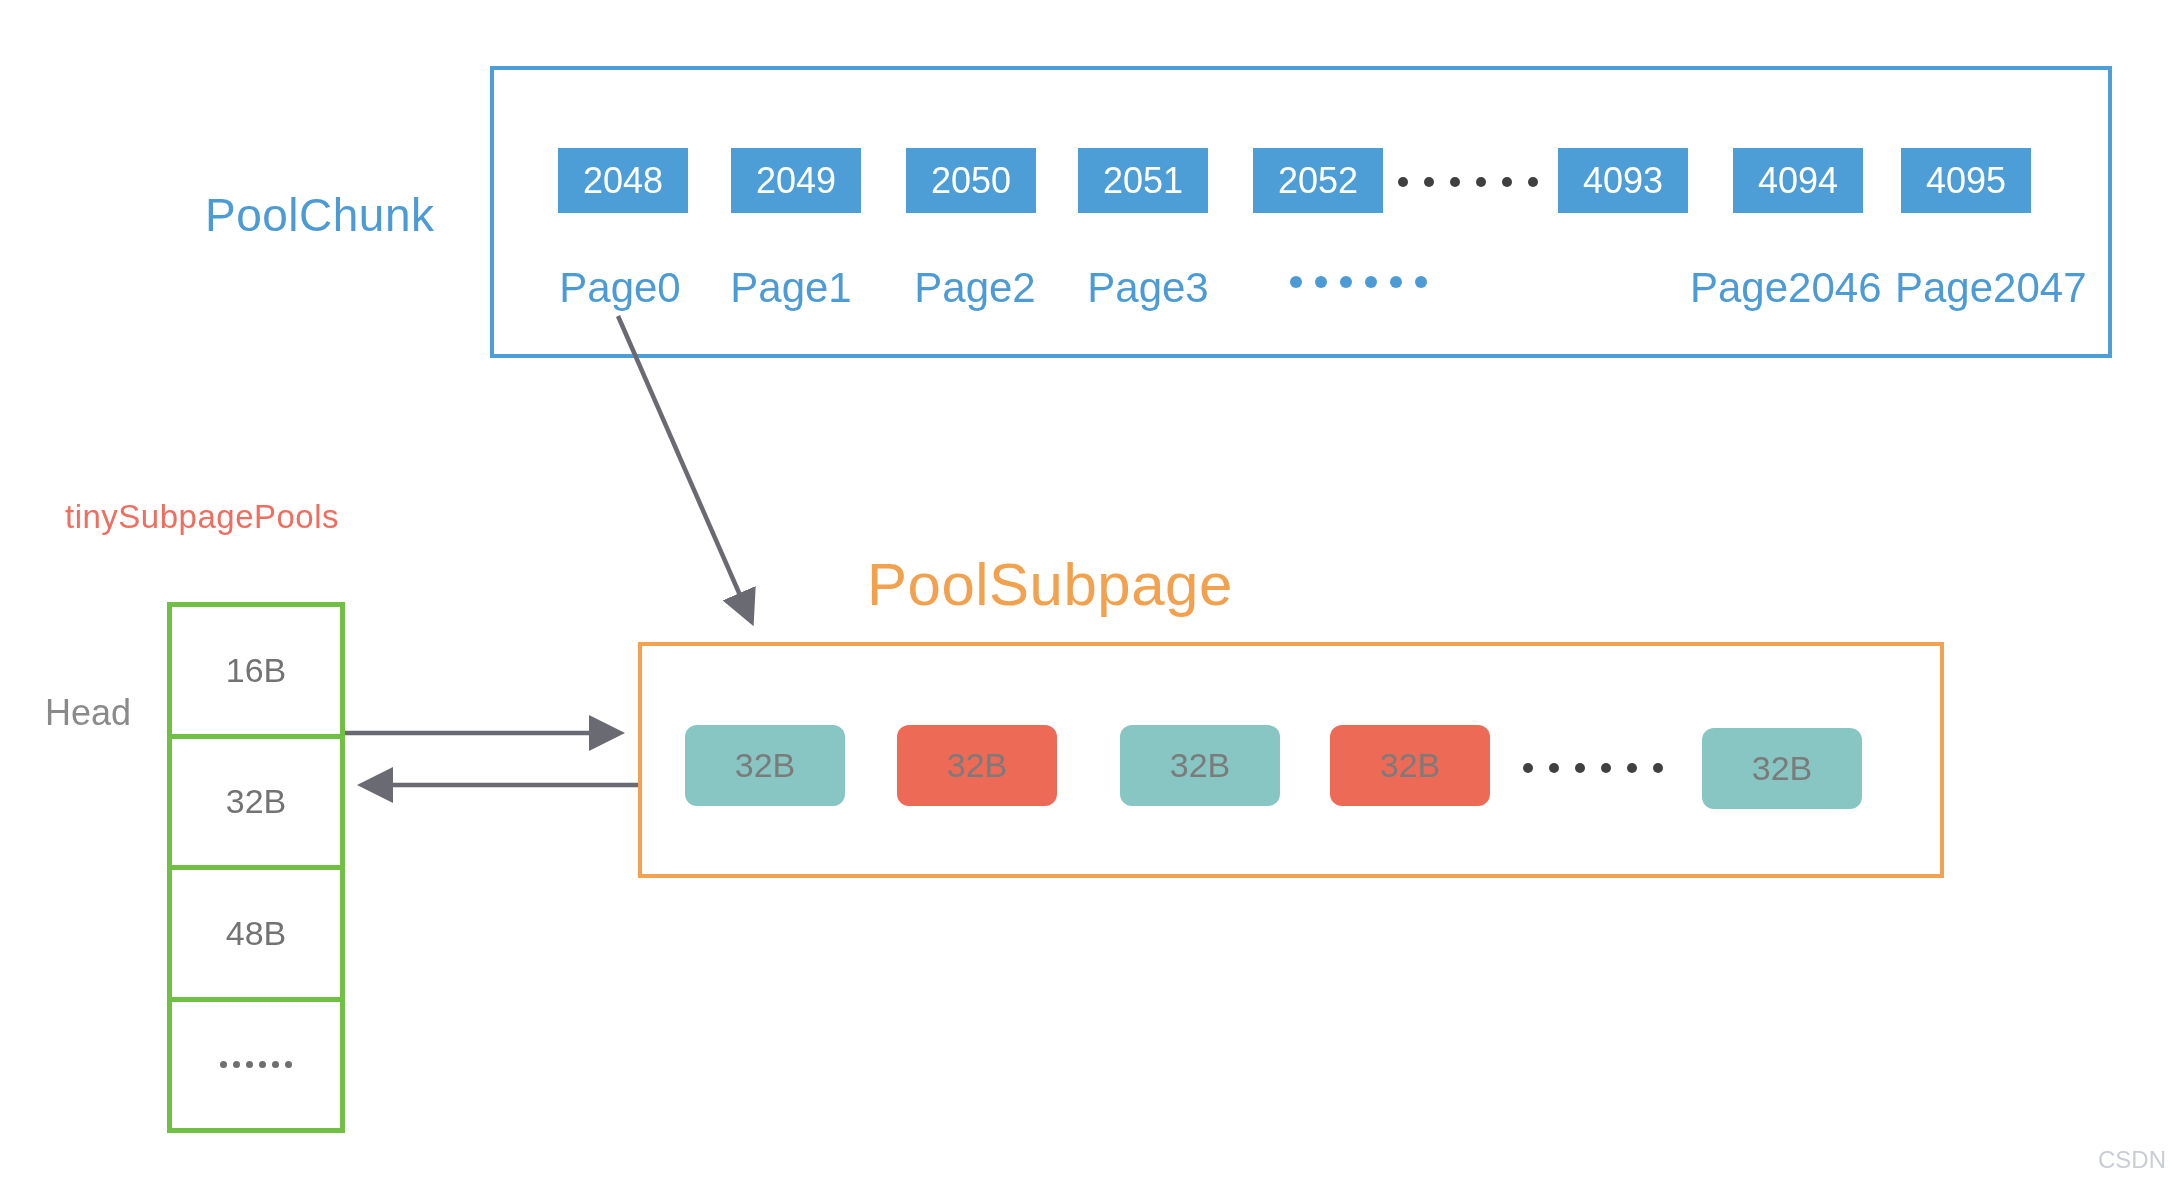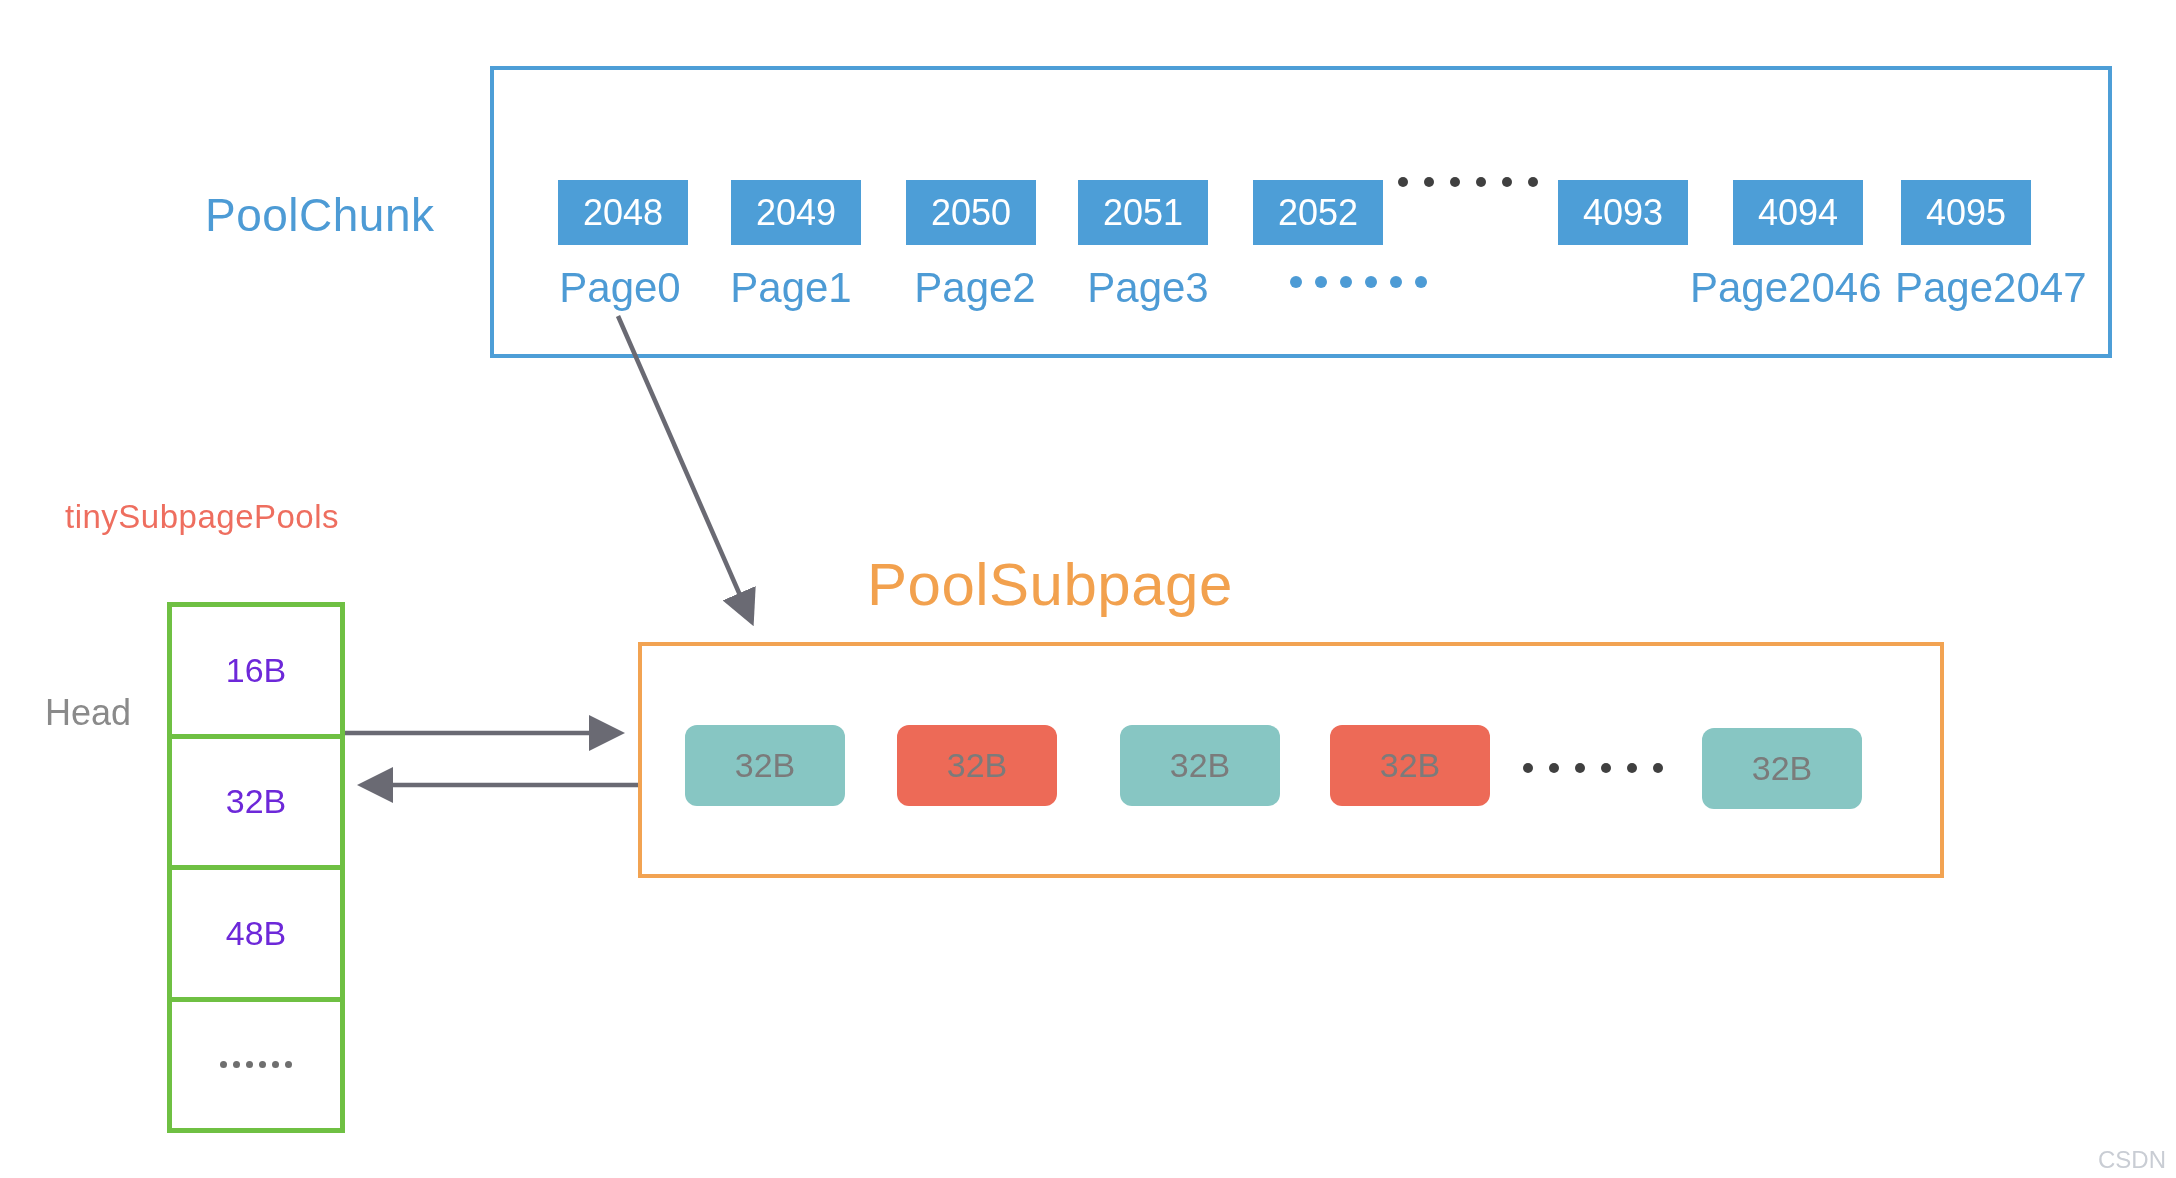--- a/index.html
+++ b/index.html
@@ -14,21 +14,21 @@
   
   .section-label{font-size:46px;font-weight:400;letter-spacing:0.5px;}
   #poolchunk-label{left:205px;top:188px;color:#4D9BD5;}
   #poolchunk-box{
     left:490px;top:66px;width:1622px;height:292px;
     border:4px solid #4D9ED7;box-sizing:border-box;
   }
   .num-cell{
     position:absolute;top:148px;width:130px;height:65px;
     background:#4D9ED7;color:#ffffff;font-size:36px;
-    display:flex;align-items:center;justify-content:center;margin-top:32px;
+    display:flex;align-items:center;justify-content:center;
   }
   .page-label{
     position:absolute;top:268px;height:40px;width:160px;
     color:#4D9BD5;font-size:42px;text-align:center;line-height:40px;
   }
   
   .dots{position:absolute;display:flex;align-items:center;}
   .dot{border-radius:50%;}
   .dot-dark{width:10px;height:10px;background:#404040;margin-right:16px;}
   .dot-blue{width:12px;height:12px;background:#4D9BD5;margin-right:13px;}
@@ -38,21 +38,21 @@
   #tiny-label{left:65px;top:498px;color:#EE6E5F;font-size:33px;}
   #head-label{left:36px;top:692px;width:104px;text-align:center;
     color:#8a8a8a;font-size:36px;}
   #size-table{
     left:167px;top:602px;width:178px;height:531px;
     border:5px solid #6FC043;box-sizing:border-box;
     display:flex;flex-direction:column;
   }
   .size-row{
     flex:1;display:flex;align-items:center;justify-content:center;
-    color:#6d28d9;font-size:34px;
+    color:#737373;font-size:34px;
   }
   .size-row + .size-row{border-top:5px solid #6FC043;}
   
   #subpage-label{left:867px;top:550px;color:#F2A14E;font-size:60px;}
   #subpage-box{
     left:638px;top:642px;width:1306px;height:236px;
     border:4px solid #F2A352;box-sizing:border-box;
   }
   .blk{
     position:absolute;top:725px;width:160px;height:81px;border-radius:12px;

